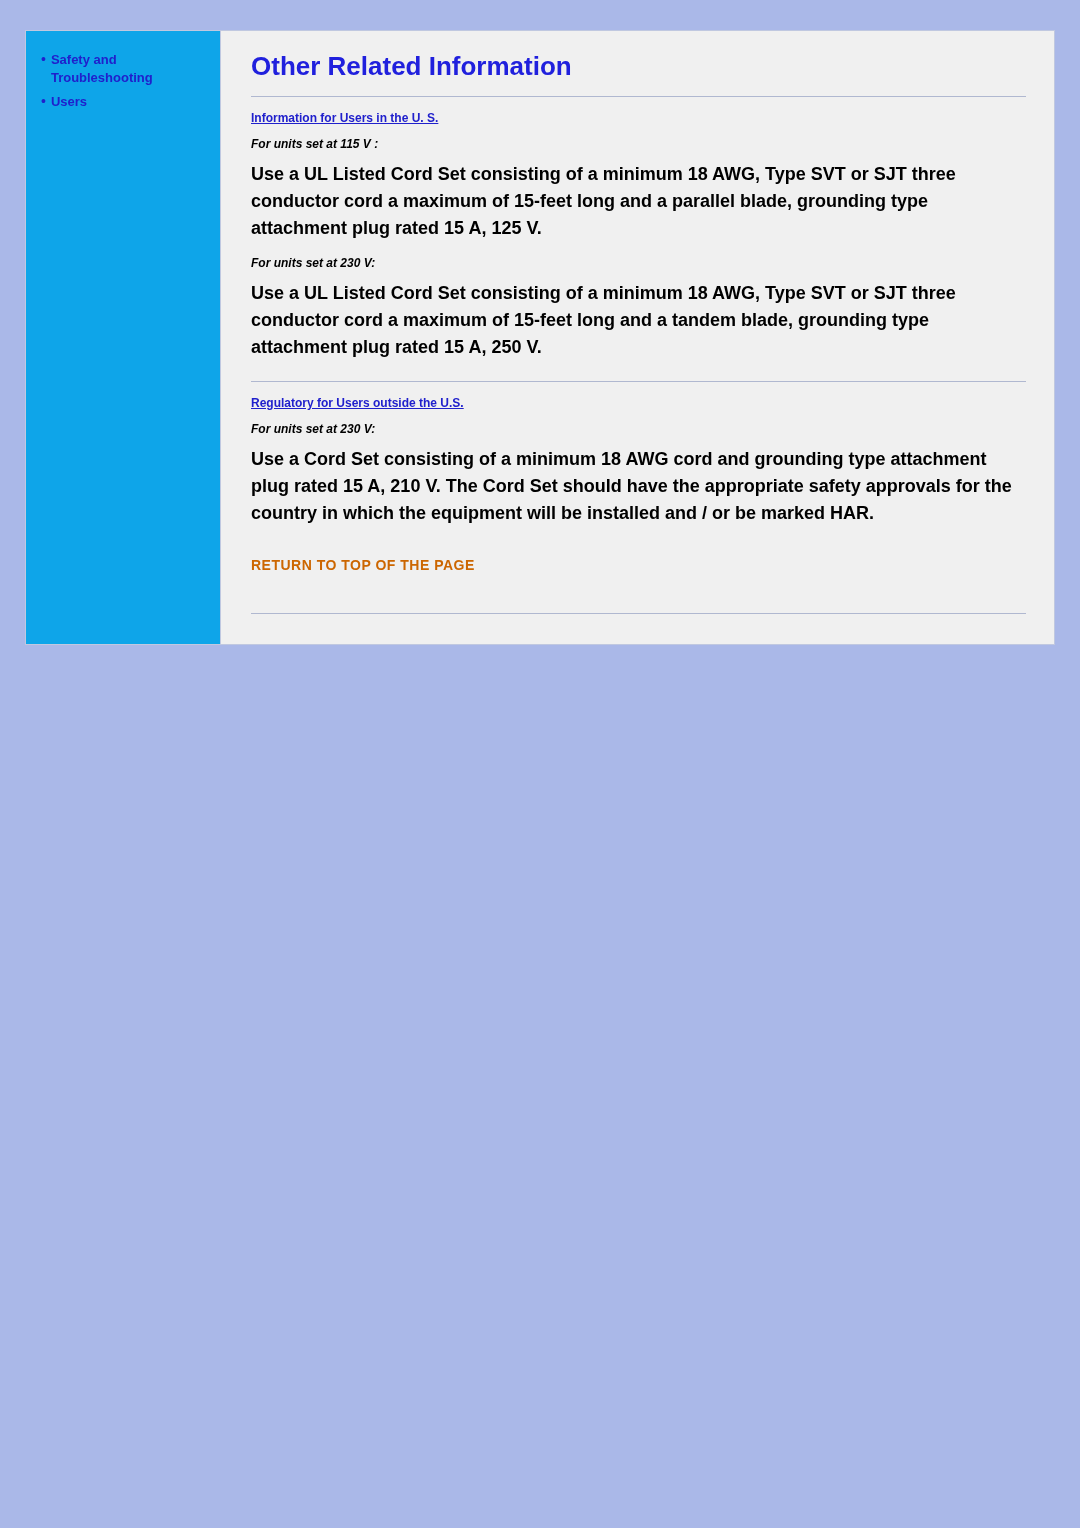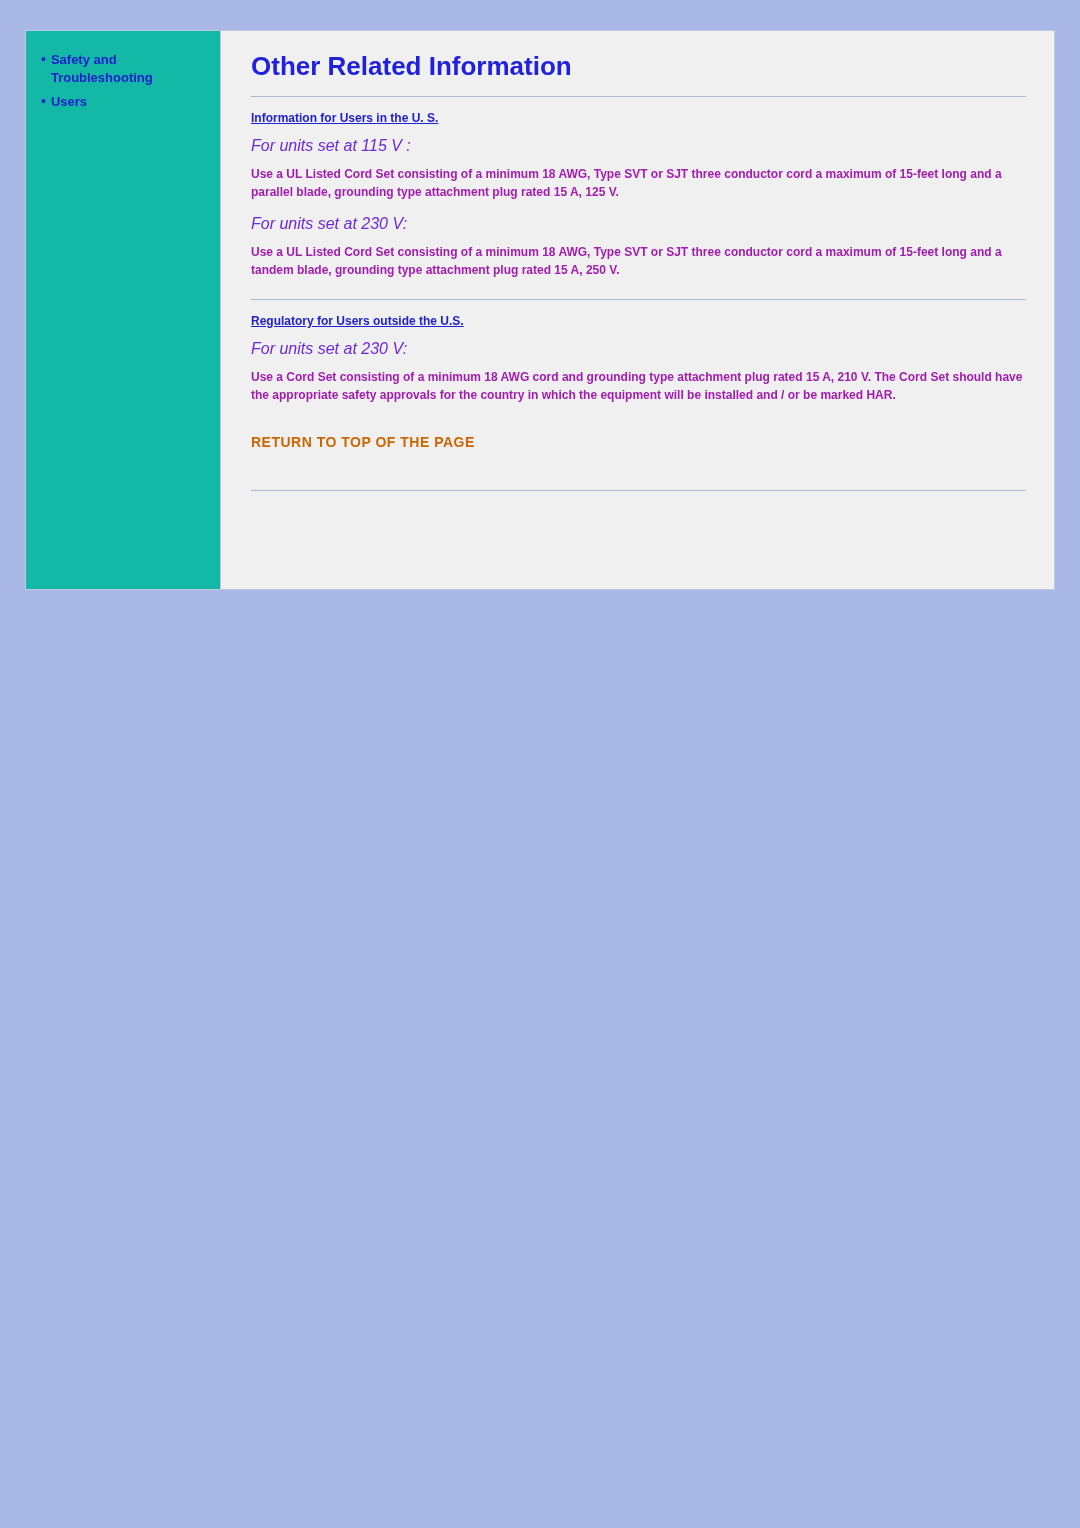--- a/index.html
+++ b/index.html
@@ -25,21 +25,21 @@
       display: flex;
       flex-direction: row;
       min-height: 560px;
     }
 
     .sidebar {
       width: 195px;
       min-width: 195px;
       padding: 20px 10px 20px 15px;
       border-right: 1px solid #c0c8e0;
-      background-color: #14b8a6;
+      background-color: #0ea5e9;
     }
 
     .sidebar-group {
       margin-bottom: 10px;
     }
 
     .sidebar-link {
       color: #2020cc;
       font-size: 13px;
       font-weight: bold;
@@ -84,29 +84,30 @@
     .section-heading {
       color: #2020cc;
       font-size: 12px;
       font-weight: bold;
       margin-bottom: 12px;
       text-decoration: underline;
     }
 
     .italic-text {
       font-style: italic;
-      font-size: 16px;
-      color: #6d28d9;
+      font-size: 12px;
+      color: #000000;
       margin-bottom: 10px;
+      font-weight: bold;
     }
 
     .bold-paragraph {
       font-weight: bold;
-      font-size: 12px;
-      color: #a21caf;
+      font-size: 18px;
+      color: #000000;
       margin-bottom: 14px;
       line-height: 1.5;
     }
 
     .section-block {
       margin-bottom: 20px;
     }
 
     .return-link {
       color: #cc6600;

